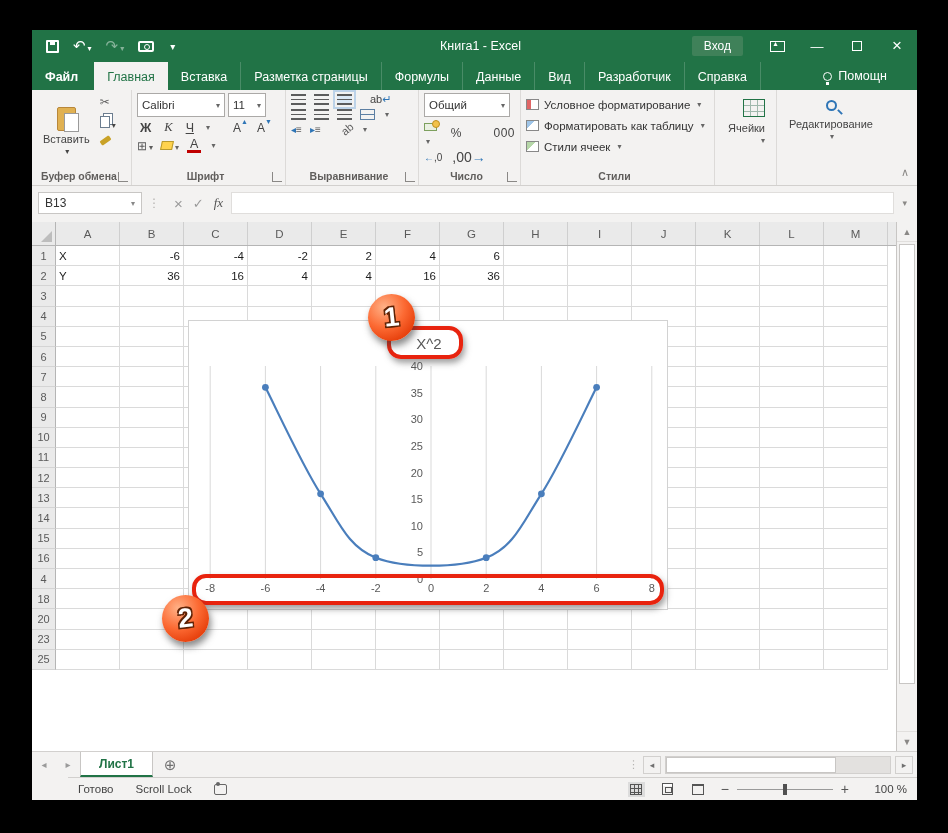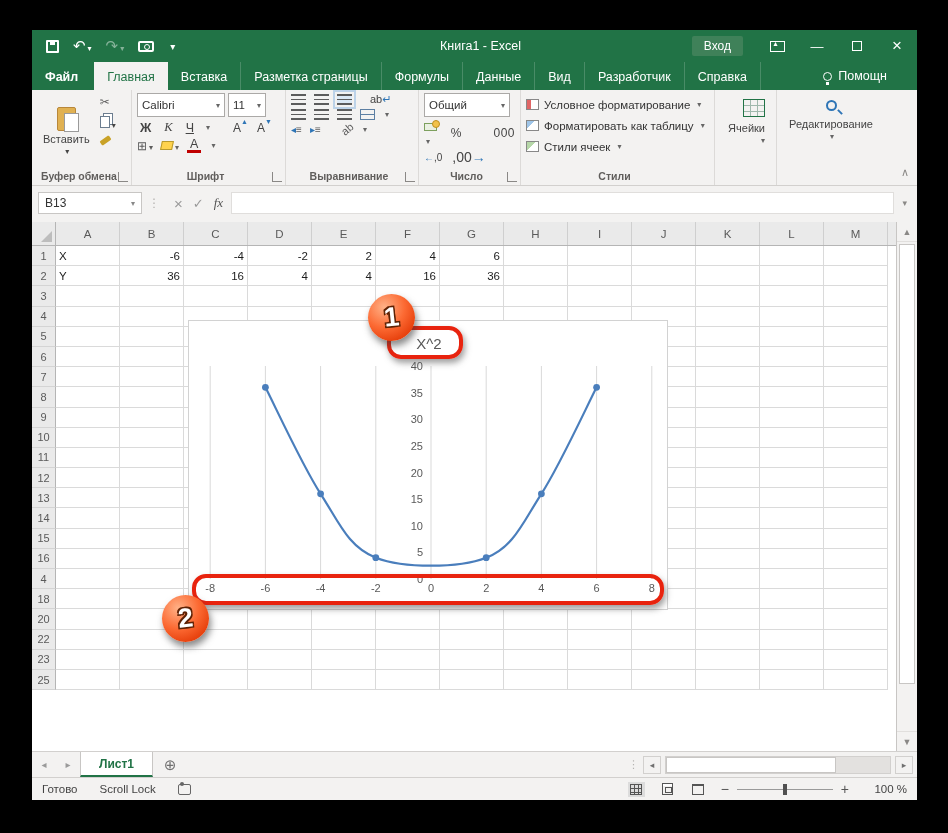--- a/index.html
+++ b/index.html
@@ -130,21 +130,21 @@
   .navarr { width:24px; display:flex; align-items:center; justify-content:center; color:#9a9a9a; font-size:10px; }
   .stab { background:#fff; color:#217346; font-weight:bold; display:flex; align-items:center; padding:0 18px; border-left:1px solid #c8c6c4; border-right:1px solid #c8c6c4; border-bottom:2px solid #217346; }
   .addsheet { width:34px; display:flex; align-items:center; justify-content:center; color:#717171; font-size:15px; }
   .sb-right { margin-left:auto; display:flex; align-items:center; gap:4px; padding-right:4px; }
   .hsep { color:#b5b3b1; font-size:11px; }
   .harrow { width:18px; height:18px; background:#f3f2f1; border:1px solid #d2d0ce; display:flex; align-items:center; justify-content:center; color:#707070; font-size:9px; }
   .htrack { width:226px; height:18px; background:#e3e1df; position:relative; border:1px solid #d2d0ce; }
   .hthumb { position:absolute; left:0; top:0; bottom:0; width:76%; background:#fff; border:1px solid #c8c6c4; }
 
   
-  .statusbar { height:23px; flex:0 0 23px; background:#f3f2f1; border-top:1px solid #d2d0ce; display:flex; align-items:center; font-size:11.5px; color:#444; padding:0 10px; }
+  .statusbar { height:23px; flex:0 0 23px; background:#f3f2f1; border-top:1px solid #d2d0ce; display:flex; align-items:center; font-size:11.5px; color:#444; padding:0 10px;margin-left:36px; }
   .sb-item { margin-right:22px; }
   .macroic { width:13px; height:11px; border:1px solid #666; border-radius:2px; position:relative; display:inline-block; }
   .macroic:after { content:""; position:absolute; left:1px; top:-3px; width:4px; height:4px; background:#666; border-radius:50%; }
   .st-right { margin-left:auto; display:flex; align-items:center; gap:14px; }
   .viewic { width:17px; height:15px; display:flex; align-items:center; justify-content:center; }
   .viewic.sel { background:#dcdcdc; }
   .vgrid { width:12px; height:11px; border:1px solid #555;
            background:linear-gradient(to right,transparent 3px,#555 3px 4px,transparent 4px 7px,#555 7px 8px,transparent 8px),
                       linear-gradient(to bottom,transparent 3px,#555 3px 4px,transparent 4px 7px,#555 7px 8px,transparent 8px); }
   .vpage { width:11px; height:12px; border:1px solid #555; background:linear-gradient(#fff 2px,transparent 2px); position:relative; }
@@ -664,36 +664,20 @@
               <span class="cell"></span>
               <span class="cell"></span>
               <span class="cell"></span>
               <span class="cell"></span>
               <span class="cell"></span>
               <span class="cell"></span>
               <span class="cell"></span>
             </div>
             <div class="grow">
               <span class="rowhead">20</span>
-              <span class="cell"></span>
-              <span class="cell"></span>
-              <span class="cell"></span>
-              <span class="cell"></span>
-              <span class="cell"></span>
-              <span class="cell"></span>
-              <span class="cell"></span>
-              <span class="cell"></span>
-              <span class="cell"></span>
-              <span class="cell"></span>
-              <span class="cell"></span>
-              <span class="cell"></span>
-              <span class="cell"></span>
-            </div>
-            <div class="grow">
-              <span class="rowhead">22</span>
               <span class="cell"></span>
               <span class="cell"></span>
               <span class="cell"></span>
               <span class="cell"></span>
               <span class="cell"></span>
               <span class="cell"></span>
               <span class="cell"></span>
               <span class="cell"></span>
               <span class="cell"></span>
               <span class="cell"></span>

